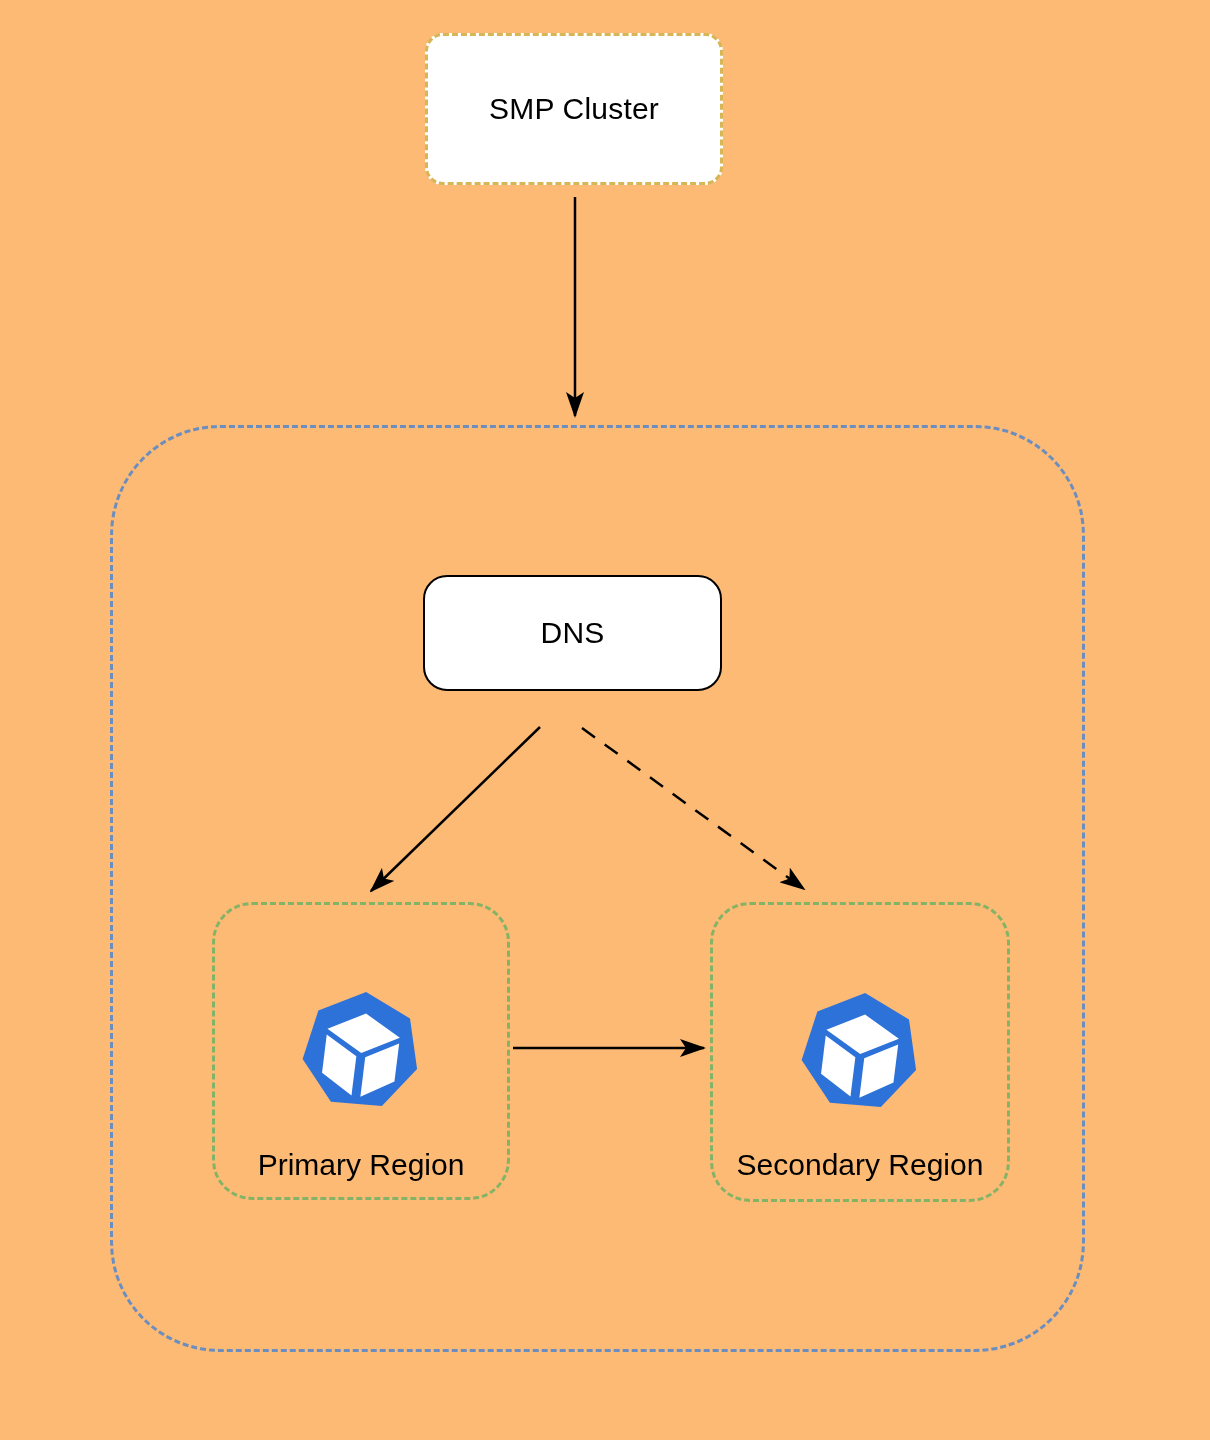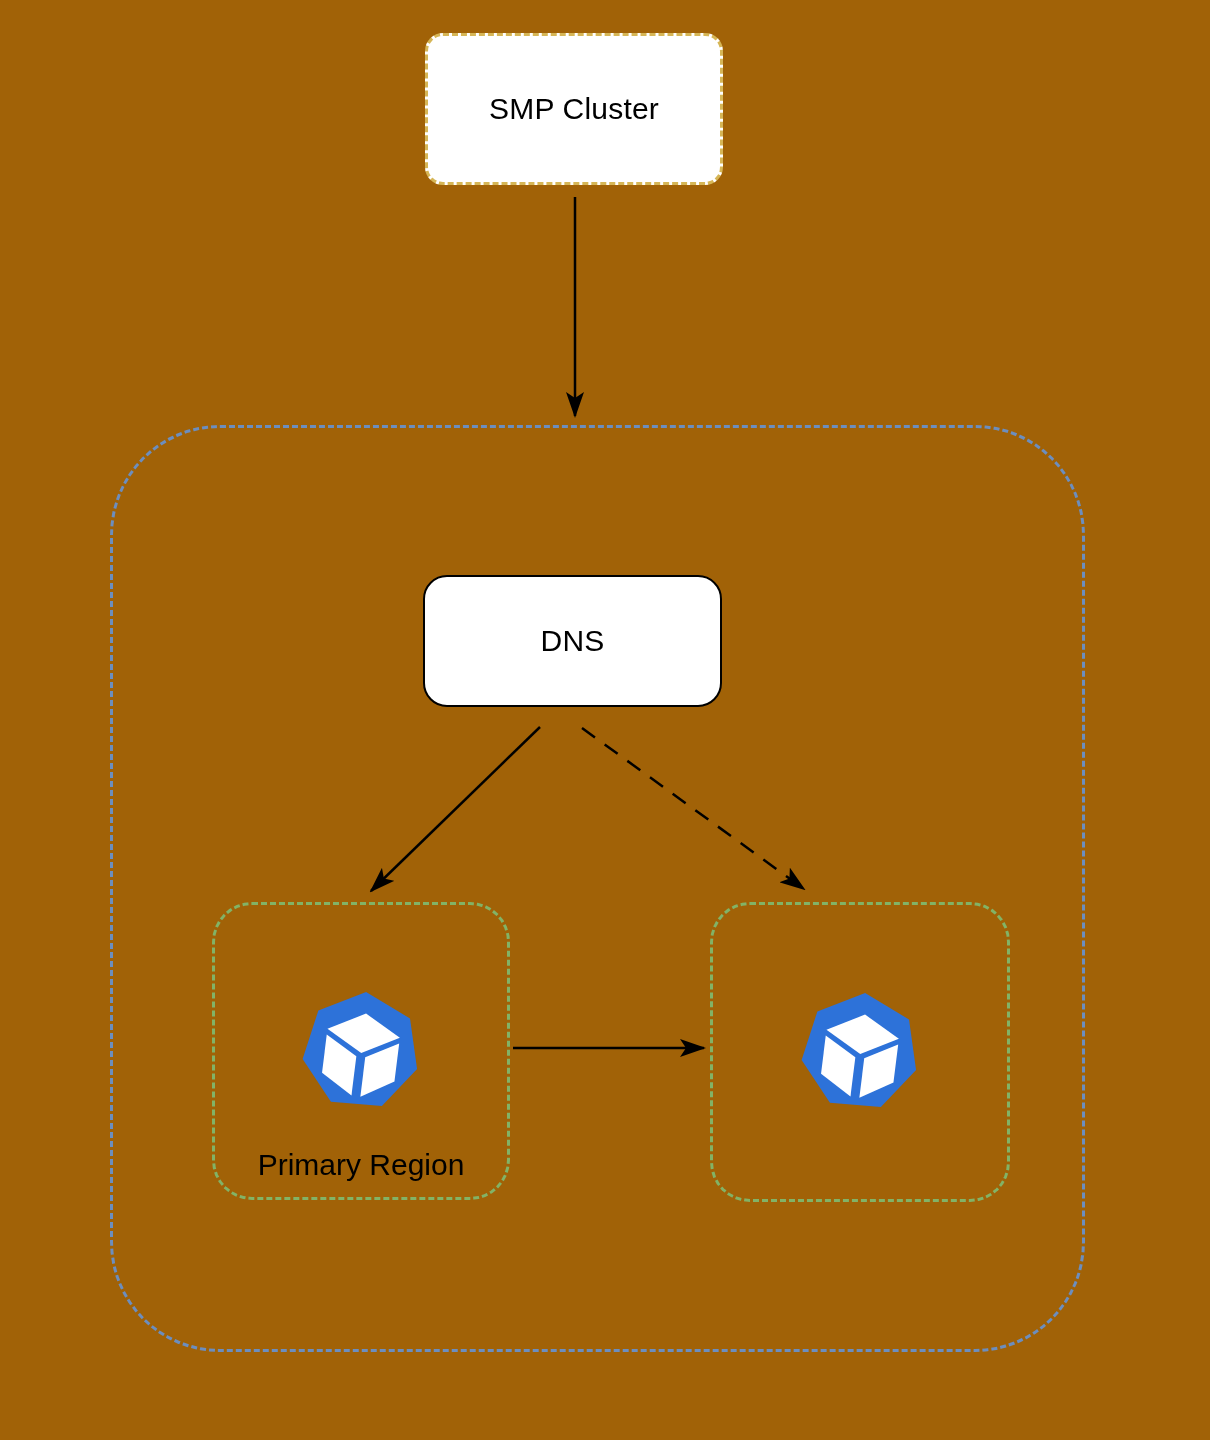--- a/index.html
+++ b/index.html
@@ -1,21 +1,21 @@
 <!DOCTYPE html>
 <html style="--smp-border: #D6B656; --zone-border: #6C8EBF; --region-border: #82B366; --icon-blue: #2D72D9; --line: #000000;"><head>
 <meta charset="utf-8">
 <style>
   * { margin: 0; padding: 0; box-sizing: border-box; }
   html, body { background: #ffffff; }
   .canvas {
     position: relative;
     width: 1210px;
     height: 1440px;
-    background: #a16207;
+    background: #fdba74;
     font-family: "Liberation Sans", sans-serif;
     overflow: hidden;
   }
   .node {
     position: absolute;
     display: flex;
     align-items: center;
     justify-content: center;
     background: #ffffff;
   }
@@ -30,21 +30,21 @@
     border: 3px dashed var(--smp-border, #D6B656);
     border-radius: 18px;
   }
   .outer-zone {
     left: 110px; top: 425px; width: 975px; height: 927px;
     border: 3px dashed var(--zone-border, #6C8EBF);
     border-radius: 110px;
     background: transparent;
   }
   .dns-box {
-    left: 423px; top: 575px; width: 299px; height: 132px;
+    left: 423px; top: 575px; width: 299px; height: 116px;
     border: 2.5px solid #000000;
     border-radius: 24px;
   }
   .region-box {
     background: transparent;
     border: 3px dashed var(--region-border, #82B366);
     border-radius: 40px;
   }
   .region-primary   { left: 212px; top: 902px; width: 298px; height: 298px; }
   .region-secondary { left: 710px; top: 902px; width: 300px; height: 300px; }
@@ -99,20 +99,21 @@
       <polygon points="54,4 88.3,24.6 93.8,64.1 66.3,93 26.5,89.6 4.4,56.3 16.7,18.3" fill="var(--icon-blue, #2D72D9)"></polygon>
       <g fill="#ffffff" transform="rotate(7 50 53)">
         <polygon points="50,20.5 78.5,36 50,51.5 21.5,36"></polygon>
         <polygon points="21.5,40.5 46.5,54.5 46.5,85.5 21.5,70.5"></polygon>
         <polygon points="53.5,54.5 78.5,40.5 78.5,70.5 53.5,85.5"></polygon>
       </g>
     </svg>
   </div>
 
   <div class="region-label label-primary">Primary Region</div>
+  <div class="region-label label-secondary">Secondary Region</div>
 
   <svg class="arrows" viewBox="0 0 1210 1440">
     <defs>
       <marker id="ah" viewBox="0 0 26 18" markerWidth="26" markerHeight="18" refX="24" refY="9" orient="auto" markerUnits="userSpaceOnUse">
         <path d="M0,0 L26,9 L0,18 L6,9 Z" fill="var(--line, #000000)"></path>
       </marker>
     </defs>
     <path class="edge" d="M575,197 L575,416" marker-end="url(#ah)"></path>
     <path class="edge" d="M540,727 L371,891" marker-end="url(#ah)"></path>
     <path class="edge edge-dashed" d="M582,728 L804,889" marker-end="url(#ah)"></path>

